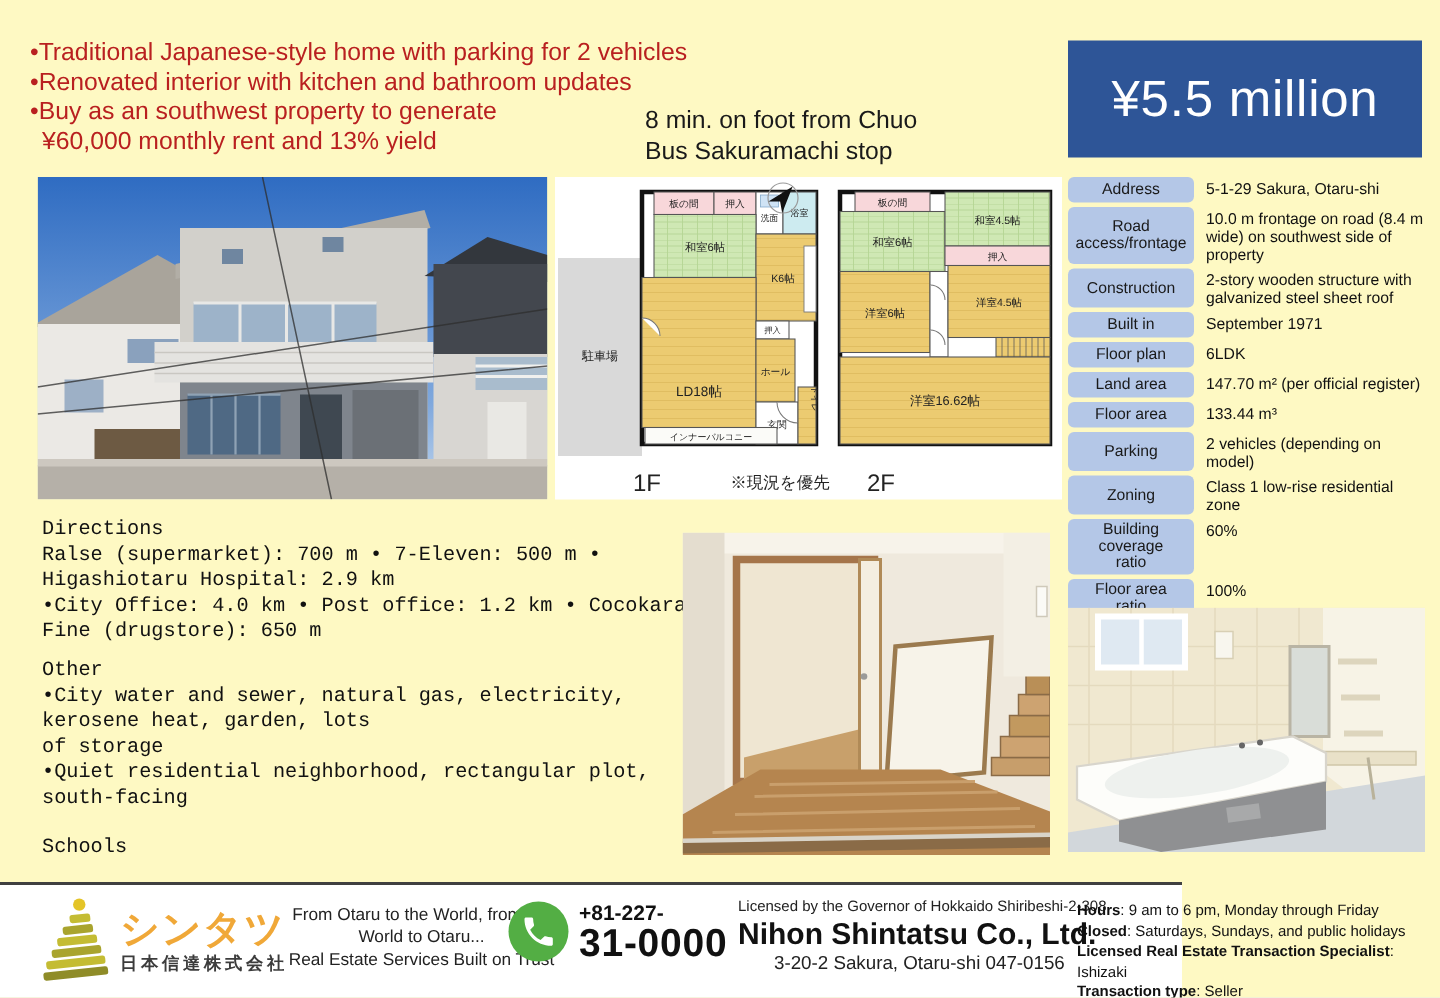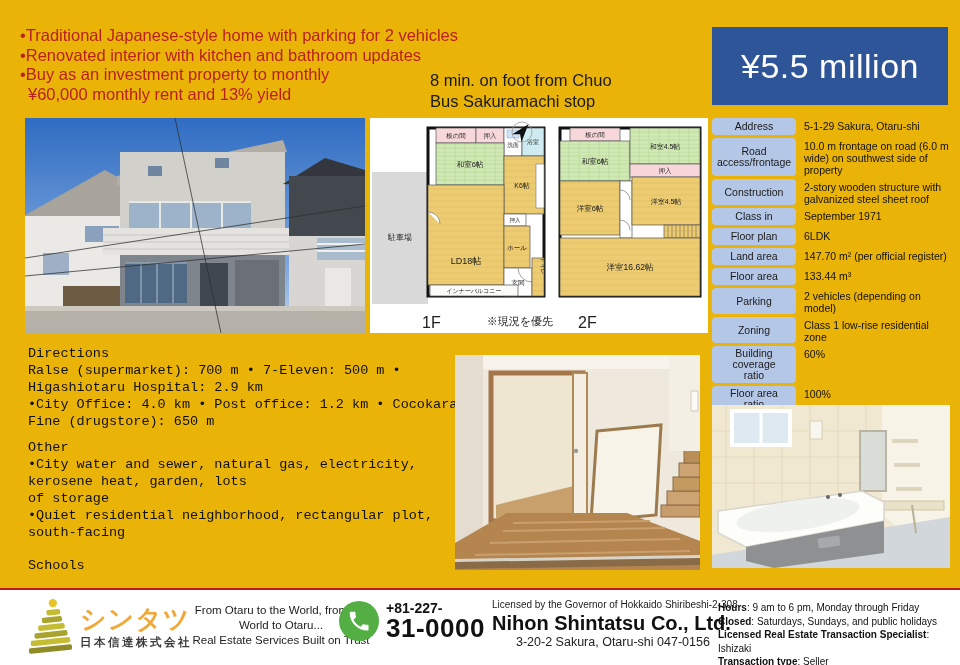--- a/index.html
+++ b/index.html
@@ -1,18 +1,18 @@
 <!DOCTYPE html>
 <html><head>
 <meta charset="utf-8">
 <style>
   * { margin:0; padding:0; box-sizing:border-box; }
   html,body { width:960px; height:665px; }
   body { font-family:"Liberation Sans", sans-serif; background:#dee6f4; position:relative; overflow:hidden; }
-  .page { position:absolute; left:0; top:0; width:960px; height:665px; background:#eab308; }
+  .page { position:absolute; left:0; top:0; width:960px; height:665px; background:#fef9c3; }
 
   
   .bullets { position:absolute; left:20px; top:26px; width:445px; color:#b92020; font-size:16.5px; line-height:19.5px; }
   .bullets .indent { padding-left:8px; }
   .access-note { position:absolute; left:430px; top:70px; color:#1a1a1a; font-size:16.5px; line-height:21px; }
   .price-box { position:absolute; left:712px; top:27px; width:236px; height:78px; background:#2e5597; color:#ffffff; display:flex; align-items:center; justify-content:center; font-size:34px; letter-spacing:0.5px; }
 
   
   .photo { position:absolute; overflow:hidden; }
   .photo-exterior { left:25px; top:118px; width:340px; height:215px; }
@@ -36,21 +36,21 @@
   .d-row { display:flex; margin-bottom:3px; }
   .d-label { width:84px; min-height:17px; background:#b4c7e7; border-radius:4px; display:flex; align-items:center; justify-content:center; text-align:center; font-size:10.5px; line-height:11px; color:#1a1a1a; padding:2px 12px; flex-shrink:0; }
   .d-value { font-size:10.5px; line-height:12px; color:#111; padding:2px 0 0 8px; }
 
   
   .descriptions { position:absolute; left:28px; top:345px; width:432px; font-size:13.5px; line-height:17px; color:#111; }
   .sec { margin-bottom:9px;font-family:Liberation Mono, monospace; }
   .sec.gap { margin-top:16px; }
 
   
-  .footer { position:absolute; left:0; top:588px; width:960px; height:77px; background:#ffffff; border-top:2px solid #b91c1c; }
+  .footer { position:absolute; left:0; top:588px; width:788px; height:77px; background:#ffffff; border-top:2px solid #404040; }
   .logo { position:absolute; left:28px; top:6px; display:flex; align-items:center; }
   .logo-text { margin-left:6px; }
   .brand-kana { font-size:26px; font-weight:bold; color:#f0a838; letter-spacing:1px; line-height:28px; }
   .brand-jp { font-size:11.5px; font-weight:bold; color:#3c3c3c; letter-spacing:2.5px; margin-top:2px; }
   .tagline { position:absolute; left:158px; top:13px; width:182px; font-size:11.5px; line-height:15px; text-align:center; color:#222;margin-left:32px; }
   .phone { position:absolute; left:338px; top:10px; display:flex; align-items:center; }
   .phone-nums { margin-left:6px; color:#111; }
   .phone-area { font-size:14px; font-weight:bold; line-height:14px; }
   .phone-number { font-size:26px; font-weight:bold; line-height:26px; letter-spacing:0.5px; }
   .company { position:absolute; left:492px; top:9px; color:#111; }
@@ -60,21 +60,21 @@
   .office-info { position:absolute; left:718px; top:11px; width:235px; font-size:10px; line-height:13.5px; color:#111; }
 </style>
 </head>
 <body>
 
 <div class="page">
 
   <div class="bullets">
     <div>•Traditional Japanese-style home with parking for 2 vehicles</div>
     <div>•Renovated interior with kitchen and bathroom updates</div>
-    <div>•Buy as an investment property to monthly</div>
+    <div>•Buy as an southwest property to generate</div>
     <div class="indent">¥60,000 monthly rent and 13% yield</div>
   </div>
 
   <div class="access-note">
     <div>8 min. on foot from Chuo</div>
     <div>Bus Sakuramachi stop</div>
   </div>
 
   <div class="price-box">
     <span>¥5.5 million</span>
@@ -213,28 +213,28 @@
     <div class="fp-label fp-label-2f">2F</div>
   </div>
 
   <div class="details">
     <div class="d-row">
         <div class="d-label">Address</div>
         <div class="d-value">5-1-29 Sakura, Otaru-shi</div>
       </div>
     <div class="d-row">
         <div class="d-label">Road access/frontage</div>
-        <div class="d-value">10.0 m frontage on road (6.0 m wide) on southwest side of property</div>
+        <div class="d-value">10.0 m frontage on road (8.4 m wide) on southwest side of property</div>
       </div>
     <div class="d-row">
         <div class="d-label">Construction</div>
         <div class="d-value">2-story wooden structure with galvanized steel sheet roof</div>
       </div>
     <div class="d-row">
-        <div class="d-label">Class in</div>
+        <div class="d-label">Built in</div>
         <div class="d-value">September 1971</div>
       </div>
     <div class="d-row">
         <div class="d-label">Floor plan</div>
         <div class="d-value">6LDK</div>
       </div>
     <div class="d-row">
         <div class="d-label">Land area</div>
         <div class="d-value">147.70 m² (per official register)</div>
       </div>

